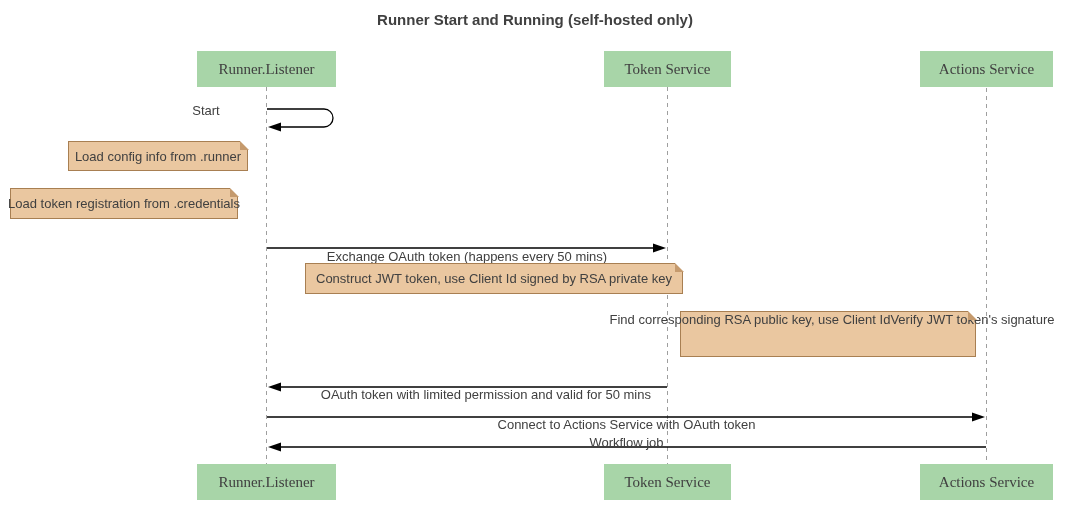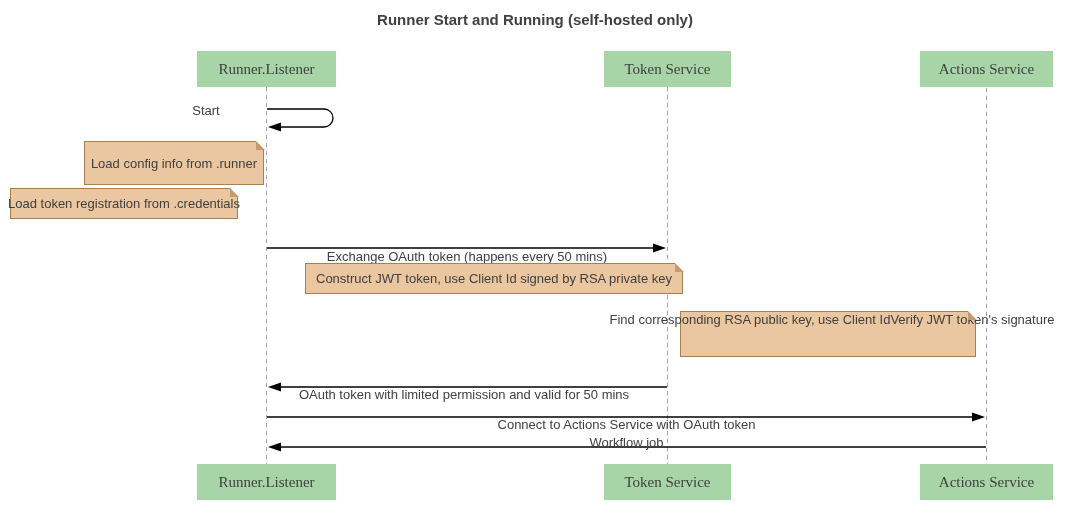--- a/index.html
+++ b/index.html
@@ -71,25 +71,25 @@
   <div class="participant" style="left:197px;top:51px;width:139px;">Runner.Listener</div>
   <div class="participant" style="left:604px;top:51px;width:127px;">Token Service</div>
   <div class="participant" style="left:920px;top:51px;width:133px;">Actions Service</div>
 
   <div class="participant" style="left:197px;top:464px;width:139px;">Runner.Listener</div>
   <div class="participant" style="left:604px;top:464px;width:127px;">Token Service</div>
   <div class="participant" style="left:920px;top:464px;width:133px;">Actions Service</div>
 
   <div class="mlabel right" style="left:151px;top:103px;width:110px;">Start</div>
   <div class="mlabel center" style="left:267px;top:234px;width:400px;">Exchange OAuth token (happens every 50 mins)</div>
-  <div class="mlabel center" style="left:264px;top:372px;width:400px;">OAuth token with limited permission and valid for 50 mins</div>
+  <div class="mlabel center" style="left:251px;top:372px;width:400px;text-align:right;">OAuth token with limited permission and valid for 50 mins</div>
   <div class="mlabel center" style="left:267px;top:402px;width:719px;">Connect to Actions Service with OAuth token</div>
   <div class="mlabel center" style="left:267px;top:420px;width:719px;">Workflow job</div>
 
-  <div class="note" style="left:84px;top:141px;width:180px;height:44px;">Load config info from .runner</div>
+  <div class="note" style="left:68px;top:141px;width:180px;height:30px;">Load config info from .runner</div>
   <div class="note" style="left:10px;top:188px;width:228px;height:31px;">Load token registration from .credentials</div>
   <div class="note" style="left:278px;top:263px;width:378px;height:31px;margin-left:27px;">Construct JWT token, use Client Id signed by RSA private key</div>
   <div class="note two-line" style="left:680px;top:311px;width:296px;height:46px;">
     <span>Find corresponding RSA public key, use Client Id</span>
     <span>Verify JWT token's signature</span>
   </div>
 
 </div>
 
 </body></html>

